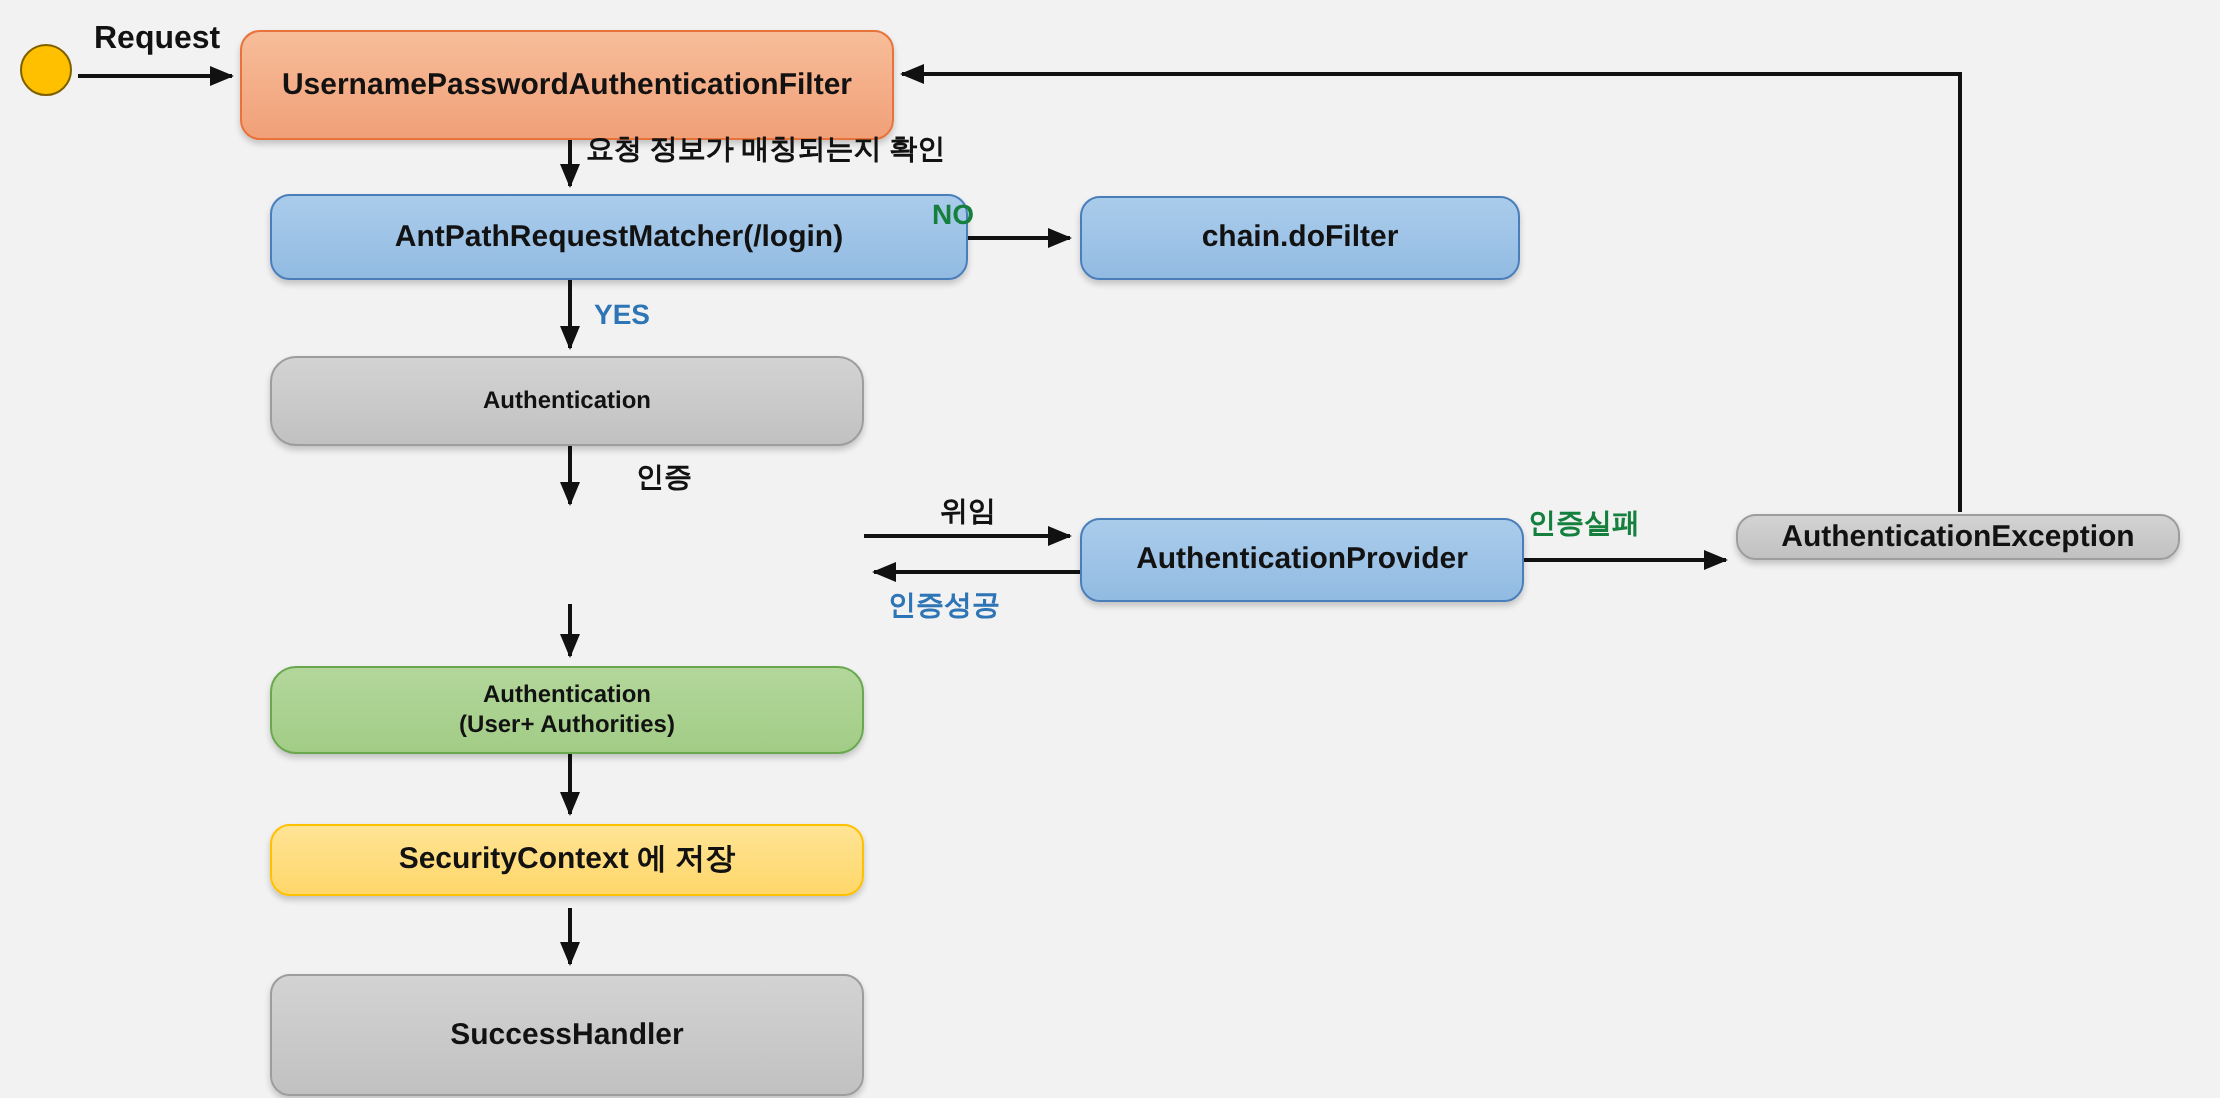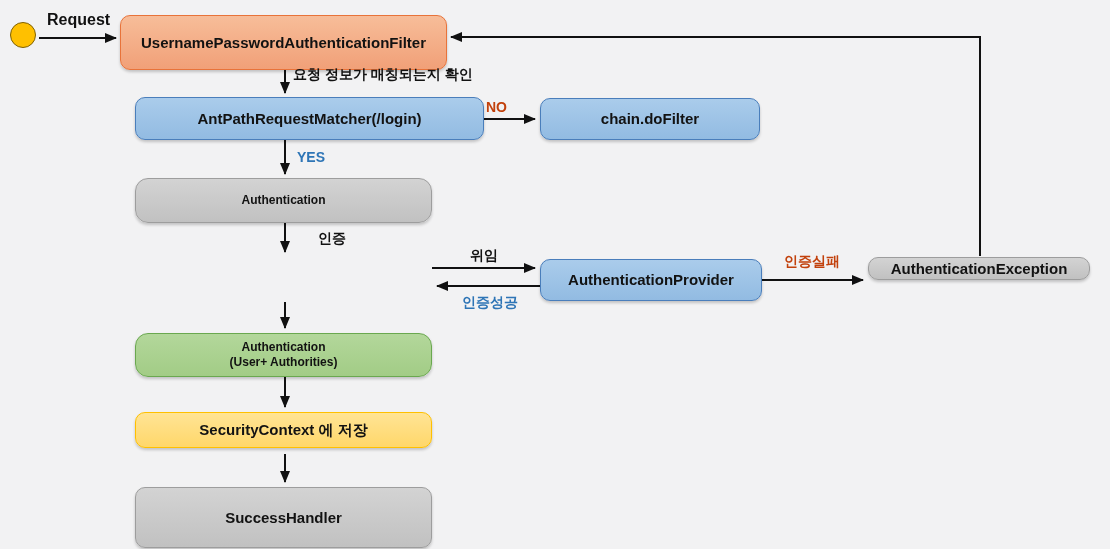--- a/index.html
+++ b/index.html
@@ -27,21 +27,21 @@
   .start-circle{
     position:absolute; left:10px; top:22px; width:26px; height:26px;
     border-radius:50%; background:#FFC000; border:1.5px solid #7F6000;
     box-sizing:border-box;
   }
   .elabel{
     position:absolute; font-size:14px; font-weight:600; color:#121212;
     white-space:nowrap;
   }
   .elabel.small{font-size:16px;}
-  .red{color:#c2410c;margin-left:20px;}
+  .red{color:#15803d;}
   .blue{color:#2E75B6;}
 </style>
 </head>
 <body>
 
 <div class="canvas">
 
   <svg class="arrow-layer" width="1110" height="549" viewBox="0 0 1110 549">
     <defs>
       <marker id="arr" viewBox="0 0 12 10" refX="11" refY="5" markerWidth="12" markerHeight="10" markerUnits="userSpaceOnUse" orient="auto">
@@ -103,16 +103,16 @@
 
   <div class="node c-gray" style="left:135px; top:487px; width:297px; height:61px;">
     <span>SuccessHandler</span>
   </div>
 
   <span class="elabel" style="left:293px; top:66px;">요청 정보가 매칭되는지 확인</span>
   <span class="elabel red" style="left:466px; top:99px;">NO</span>
   <span class="elabel blue" style="left:297px; top:149px;">YES</span>
   <span class="elabel" style="left:318px; top:230px;">인증</span>
   <span class="elabel" style="left:470px; top:247px;">위임</span>
-  <span class="elabel blue" style="left:462px; top:294px;">인증성공</span>
+  <span class="elabel blue" style="left:444px; top:294px;">인증성공</span>
   <span class="elabel red" style="left:764px; top:253px;">인증실패</span>
 
 </div>
 
 </body></html>

